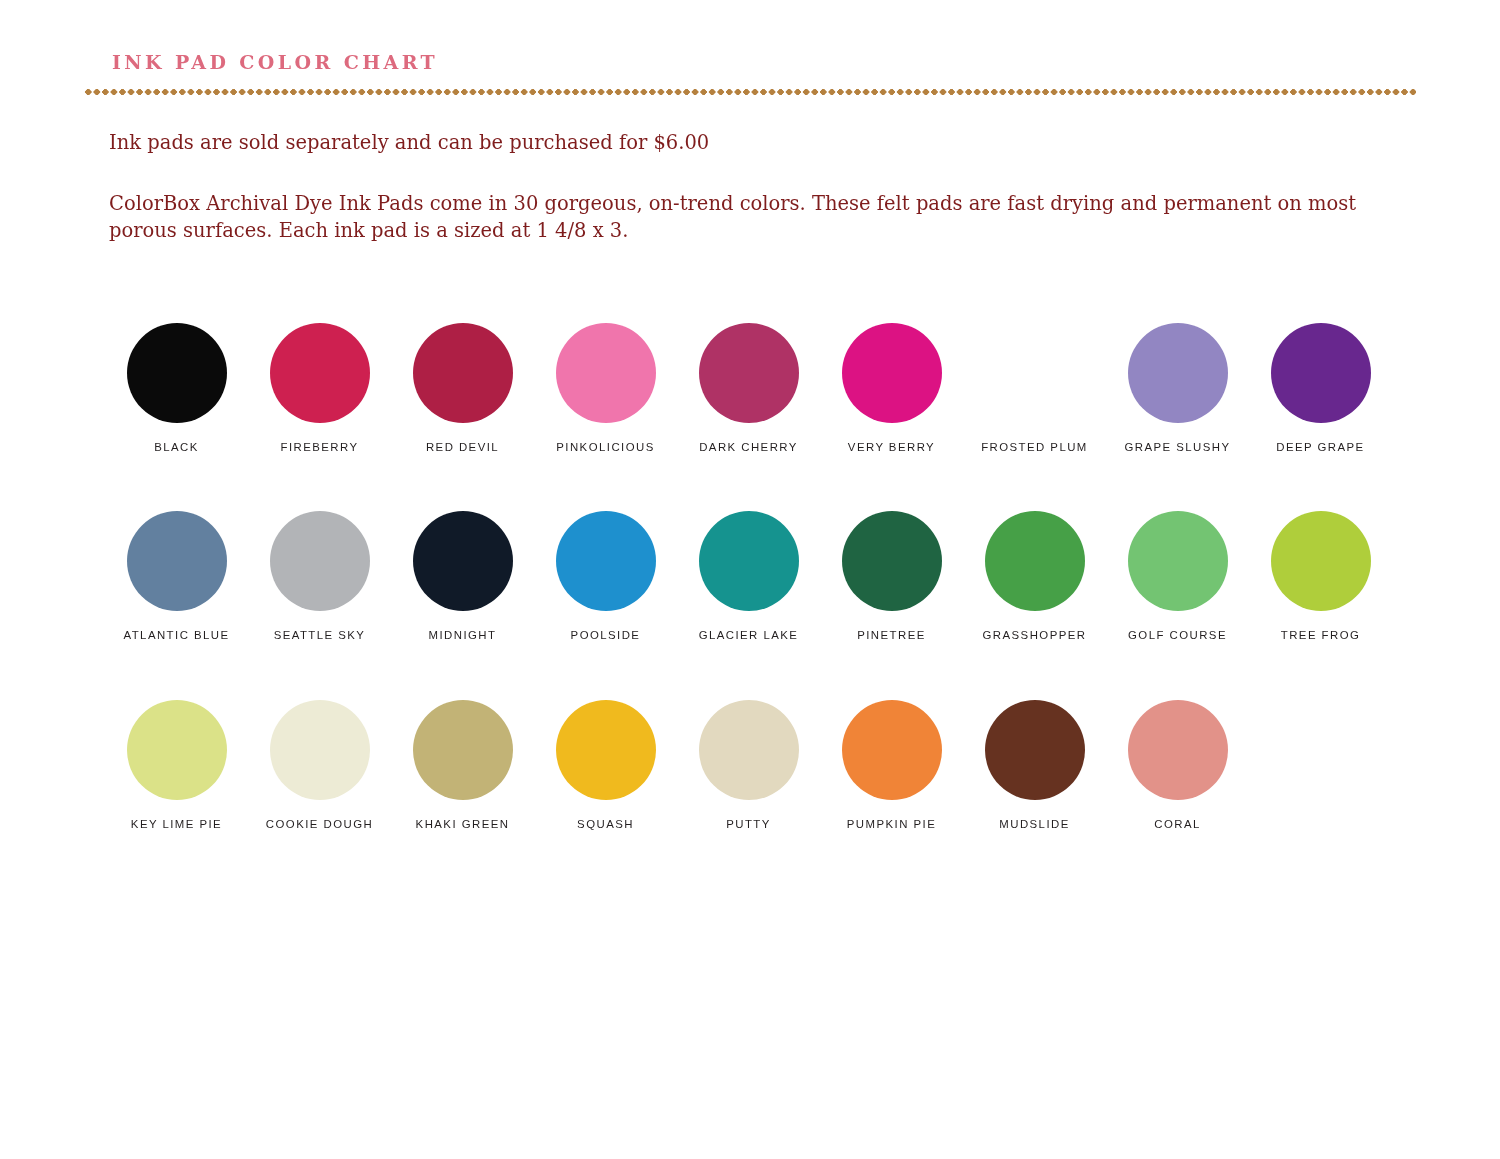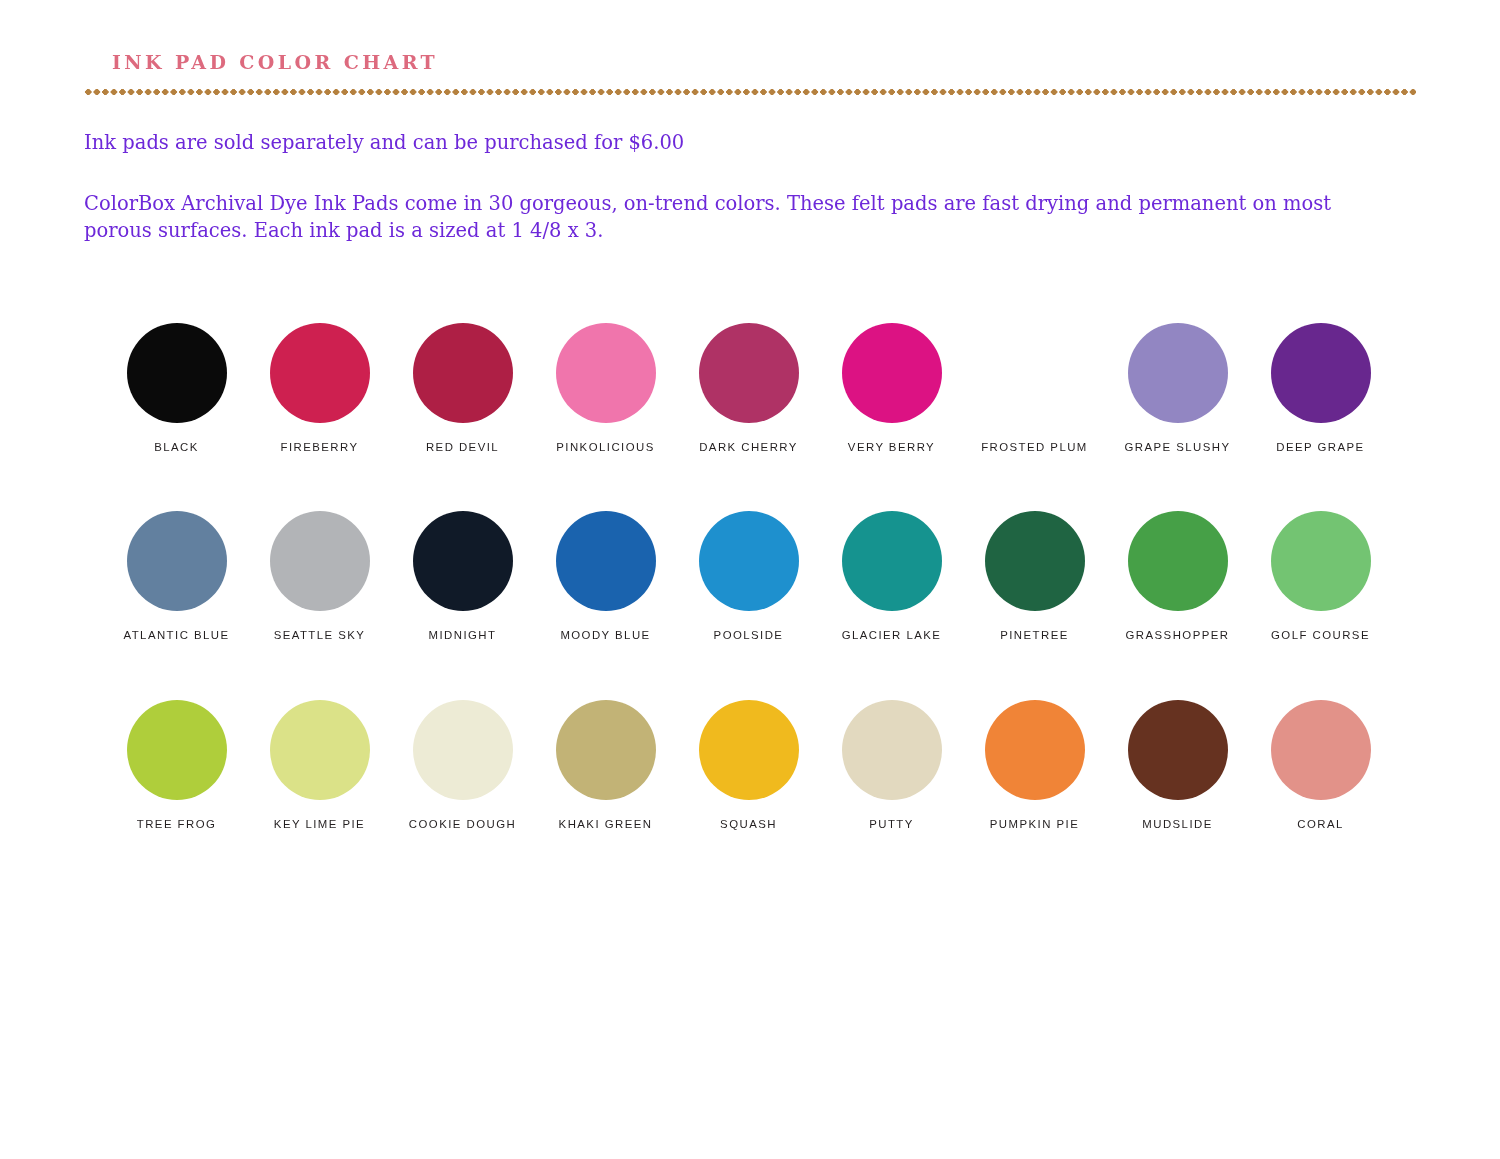--- a/index.html
+++ b/index.html
@@ -94,21 +94,21 @@
   }
 </style>
 </head>
 <body>
 
 <div class="page-header">
   <h1 class="chart-title" style="color: rgb(221, 106, 126); margin-left: 28px;">INK PAD COLOR CHART</h1>
   <div class="dotted-rule"></div>
 </div>
 
-<div class="intro" style="color: #6d28d9;">
+<div class="intro" style="color: #7f1d1d; margin-left: 25px;">
   <p class="price-line">Ink pads are sold separately and can be purchased for $6.00</p>
   <p class="desc-line">ColorBox Archival Dye Ink Pads come in 30 gorgeous, on-trend colors. These felt pads are fast drying and permanent on most porous surfaces. Each ink pad is a sized at 1 4/8 x 3.</p>
 </div>
 
 <div class="swatch-grid">
     <div class="swatch-cell">
       <span class="swatch-dot" style="background: rgb(10, 10, 10);"></span>
       <span class="swatch-label">BLACK</span>
     </div>
     <div class="swatch-cell">
@@ -149,24 +149,20 @@
     </div>
     <div class="swatch-cell">
       <span class="swatch-dot" style="background: rgb(178, 180, 183);"></span>
       <span class="swatch-label">SEATTLE SKY</span>
     </div>
     <div class="swatch-cell">
       <span class="swatch-dot" style="background: rgb(16, 26, 40);"></span>
       <span class="swatch-label">MIDNIGHT</span>
     </div>
     <div class="swatch-cell">
-      <span class="swatch-dot" style="background: rgb(26, 99, 174);"></span>
-      <span class="swatch-label">MOODY BLUE</span>
-    </div>
-    <div class="swatch-cell">
       <span class="swatch-dot" style="background: rgb(30, 144, 206);"></span>
       <span class="swatch-label">POOLSIDE</span>
     </div>
     <div class="swatch-cell">
       <span class="swatch-dot" style="background: rgb(21, 147, 143);"></span>
       <span class="swatch-label">GLACIER LAKE</span>
     </div>
     <div class="swatch-cell">
       <span class="swatch-dot" style="background: rgb(31, 100, 66);"></span>
       <span class="swatch-label">PINETREE</span>

